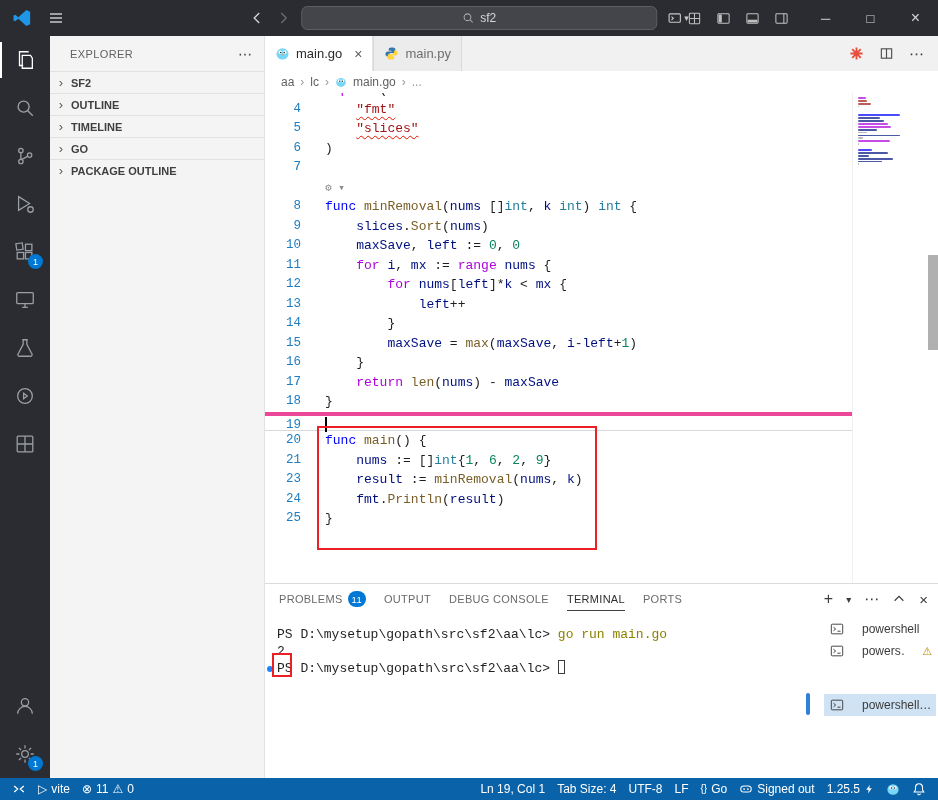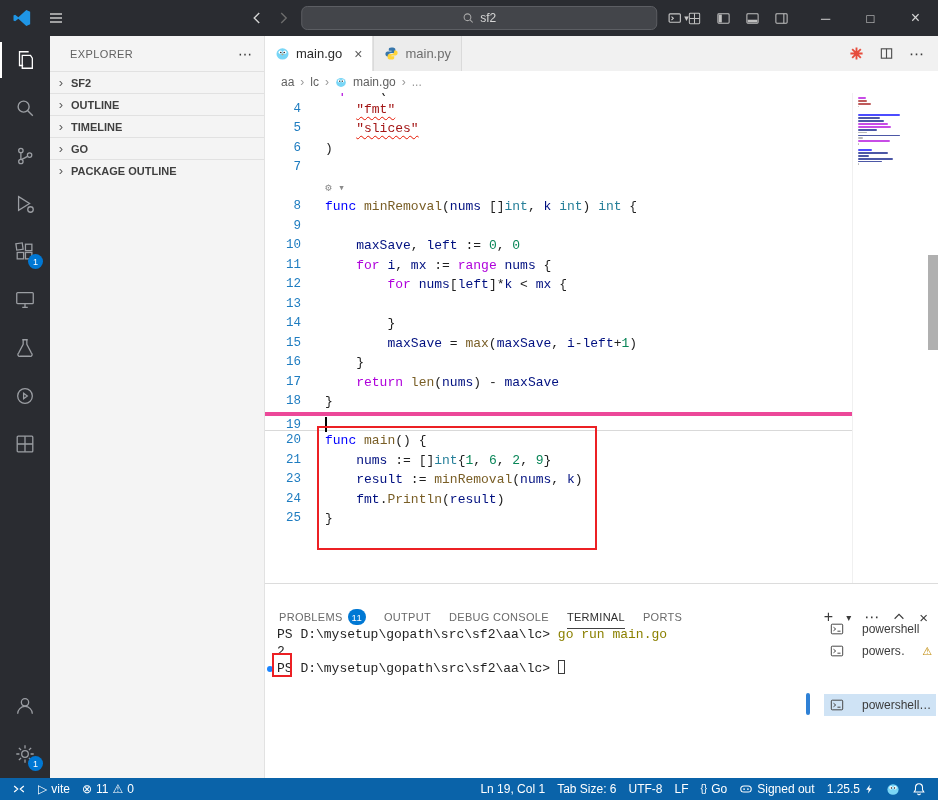--- a/index.html
+++ b/index.html
@@ -63,21 +63,21 @@
   .minimap{position:absolute;top:0;right:10px;width:76px;height:100%;background:#fff;box-shadow:inset 1px 0 0 rgba(0,0,0,.06);}
   #mm-lines{padding:4px 4px 0 6px;}
   .mm-line{height:1.8px;margin-bottom:1.1px;border-radius:1px;}
   .vscroll{position:absolute;right:0;top:162px;width:10px;height:95px;background:rgba(90,90,90,.48);}
 
   .annot{position:absolute;border:2.5px solid #ec2024;pointer-events:none;}
   .annot-code{left:52px;top:333px;width:280px;height:124px;}
 
   
   .panel{position:absolute;left:0;right:0;bottom:0;height:195px;background:#fff;border-top:1px solid #dcdcdc;}
-  .panel-header{position:relative;height:30px;display:flex;gap:18px;padding-left:14px;margin-top:18px;}
+  .panel-header{position:relative;height:30px;display:flex;gap:18px;padding-left:14px;}
   .panel-tab{position:relative;height:30px;display:flex;align-items:center;gap:5px;font-size:11px;letter-spacing:.3px;color:#6a6a6a;cursor:pointer;}
   .panel-tab.active{color:#2f2f2f;}
   .panel-tab.active::after{content:"";position:absolute;left:0;right:0;bottom:3px;height:1px;background:#424242;}
   .pbadge{min-width:16px;height:16px;border-radius:9px;background:#0078d4;color:#fff;font-size:9.5px;display:flex;align-items:center;justify-content:center;padding:0 4px;}
   .panel-actions{position:absolute;right:10px;top:0;height:30px;display:flex;align-items:center;gap:13px;color:#3b3b3b;}
   .panel-actions .glyph{font-size:13px;}
 
   .term-body{position:absolute;top:30px;left:0;right:0;bottom:0;}
   #term-lines{padding:12px 0 0 12px;font-family:"Liberation Mono",monospace;font-size:13px;line-height:17px;}
   .term-line{position:relative;white-space:pre;font-family:Liberation Mono, monospace;}
@@ -370,35 +370,37 @@
           <div class="code-row">
             <span class="gutter"></span>
             <span class="line-content"><span class="lens-gear">⚙ ▾</span></span>
           </div>
           <div class="code-row">
             <span class="gutter">8</span>
             <span class="line-content"><span class="s-kw">func</span><span class="s-pun"> </span><span class="s-fn">minRemoval</span><span class="s-pun">(</span><span class="s-var">nums</span><span class="s-pun"> []</span><span class="s-type">int</span><span class="s-pun">, </span><span class="s-var">k</span><span class="s-pun"> </span><span class="s-type">int</span><span class="s-pun">) </span><span class="s-type">int</span><span class="s-pun"> {</span></span>
           </div>
           <div class="code-row">
             <span class="gutter">9</span>
+            <span class="line-content"><span class="s-pun">    </span><span class="s-var">slices</span><span class="s-pun">.</span><span class="s-fn">Sort</span><span class="s-pun">(</span><span class="s-var">nums</span><span class="s-pun">)</span></span>
           </div>
           <div class="code-row">
             <span class="gutter">10</span>
             <span class="line-content"><span class="s-pun">    </span><span class="s-var">maxSave</span><span class="s-pun">, </span><span class="s-var">left</span><span class="s-pun"> := </span><span class="s-num">0</span><span class="s-pun">, </span><span class="s-num">0</span></span>
           </div>
           <div class="code-row">
             <span class="gutter">11</span>
             <span class="line-content"><span class="s-pun">    </span><span class="s-ctl">for</span><span class="s-pun"> </span><span class="s-var">i</span><span class="s-pun">, </span><span class="s-var">mx</span><span class="s-pun"> := </span><span class="s-ctl">range</span><span class="s-pun"> </span><span class="s-var">nums</span><span class="s-pun"> {</span></span>
           </div>
           <div class="code-row">
             <span class="gutter">12</span>
             <span class="line-content"><span class="s-pun">        </span><span class="s-ctl">for</span><span class="s-pun"> </span><span class="s-var">nums</span><span class="s-pun">[</span><span class="s-var">left</span><span class="s-pun">]*</span><span class="s-var">k</span><span class="s-pun"> &lt; </span><span class="s-var">mx</span><span class="s-pun"> {</span></span>
           </div>
           <div class="code-row">
             <span class="gutter">13</span>
+            <span class="line-content"><span class="s-pun">            </span><span class="s-var">left</span><span class="s-pun">++</span></span>
           </div>
           <div class="code-row">
             <span class="gutter">14</span>
             <span class="line-content"><span class="s-pun">        }</span></span>
           </div>
           <div class="code-row">
             <span class="gutter">15</span>
             <span class="line-content"><span class="s-pun">        </span><span class="s-var">maxSave</span><span class="s-pun"> = </span><span class="s-fn">max</span><span class="s-pun">(</span><span class="s-var">maxSave</span><span class="s-pun">, </span><span class="s-var">i</span><span class="s-pun">-</span><span class="s-var">left</span><span class="s-pun">+</span><span class="s-num">1</span><span class="s-pun">)</span></span>
           </div>
           <div class="code-row">
@@ -559,21 +561,21 @@
       <span class="glyph">⊗</span>
       <span>11</span>
       <span class="glyph">⚠</span>
       <span>0</span>
     </div>
     <div class="sb-spacer"></div>
     <div class="sb-item">
         <span>Ln 19, Col 1</span>
       </div>
     <div class="sb-item">
-        <span>Tab Size: 6</span>
+        <span>Tab Size: 4</span>
       </div>
     <div class="sb-item">
         <span>UTF-8</span>
       </div>
     <div class="sb-item">
         <span>LF</span>
       </div>
     <div class="sb-item">
       <span class="glyph" style="font-size:10px;">{}</span>
       <span>Go</span>

